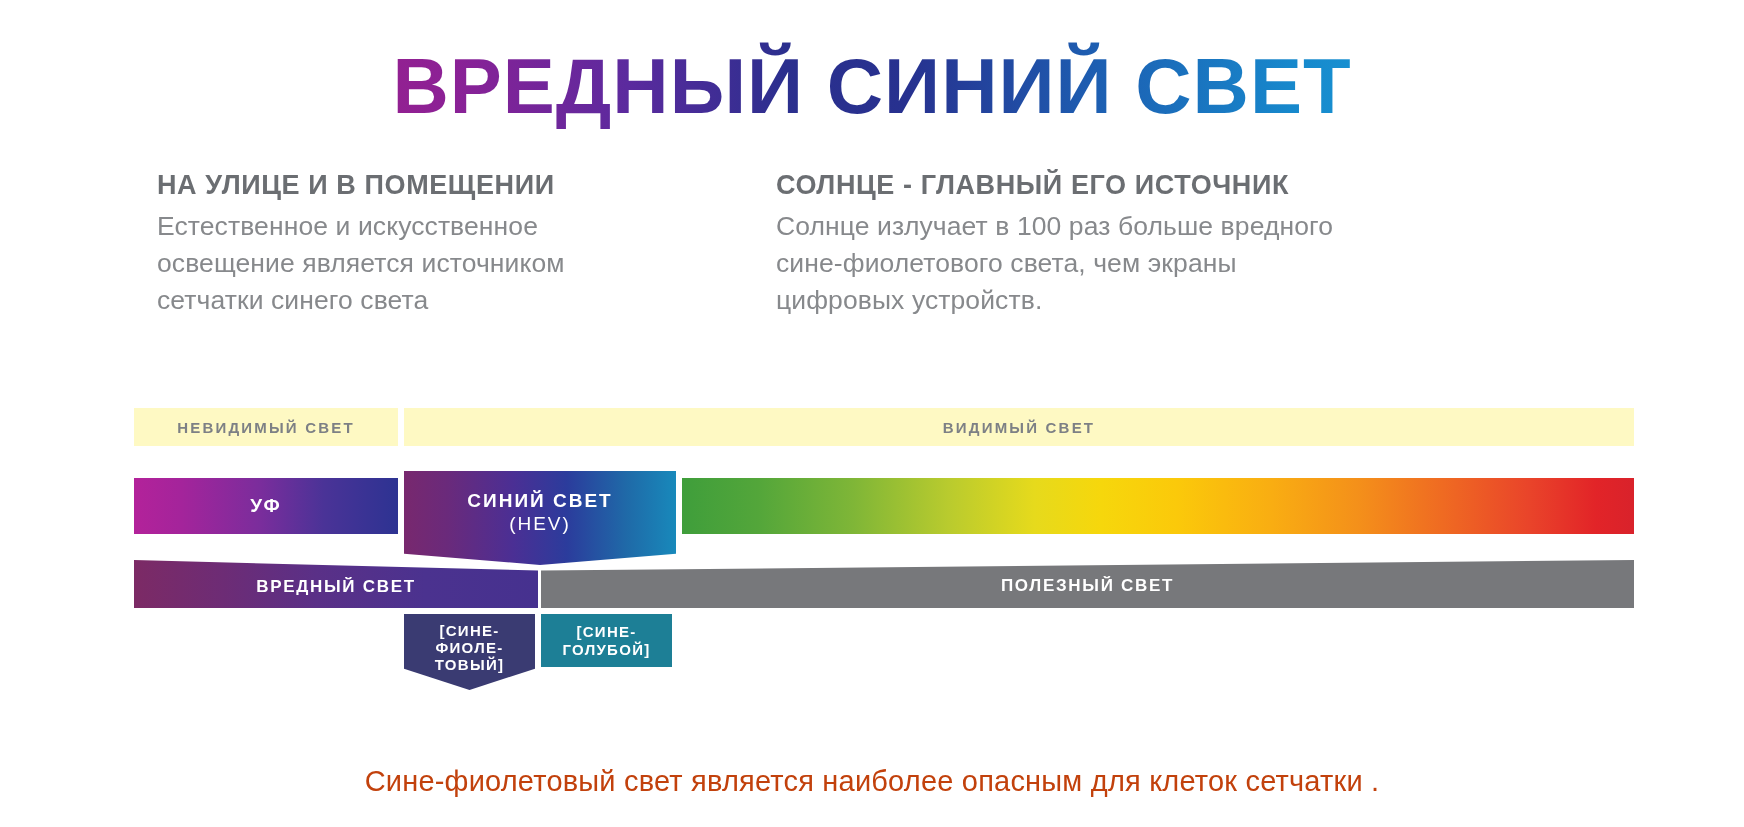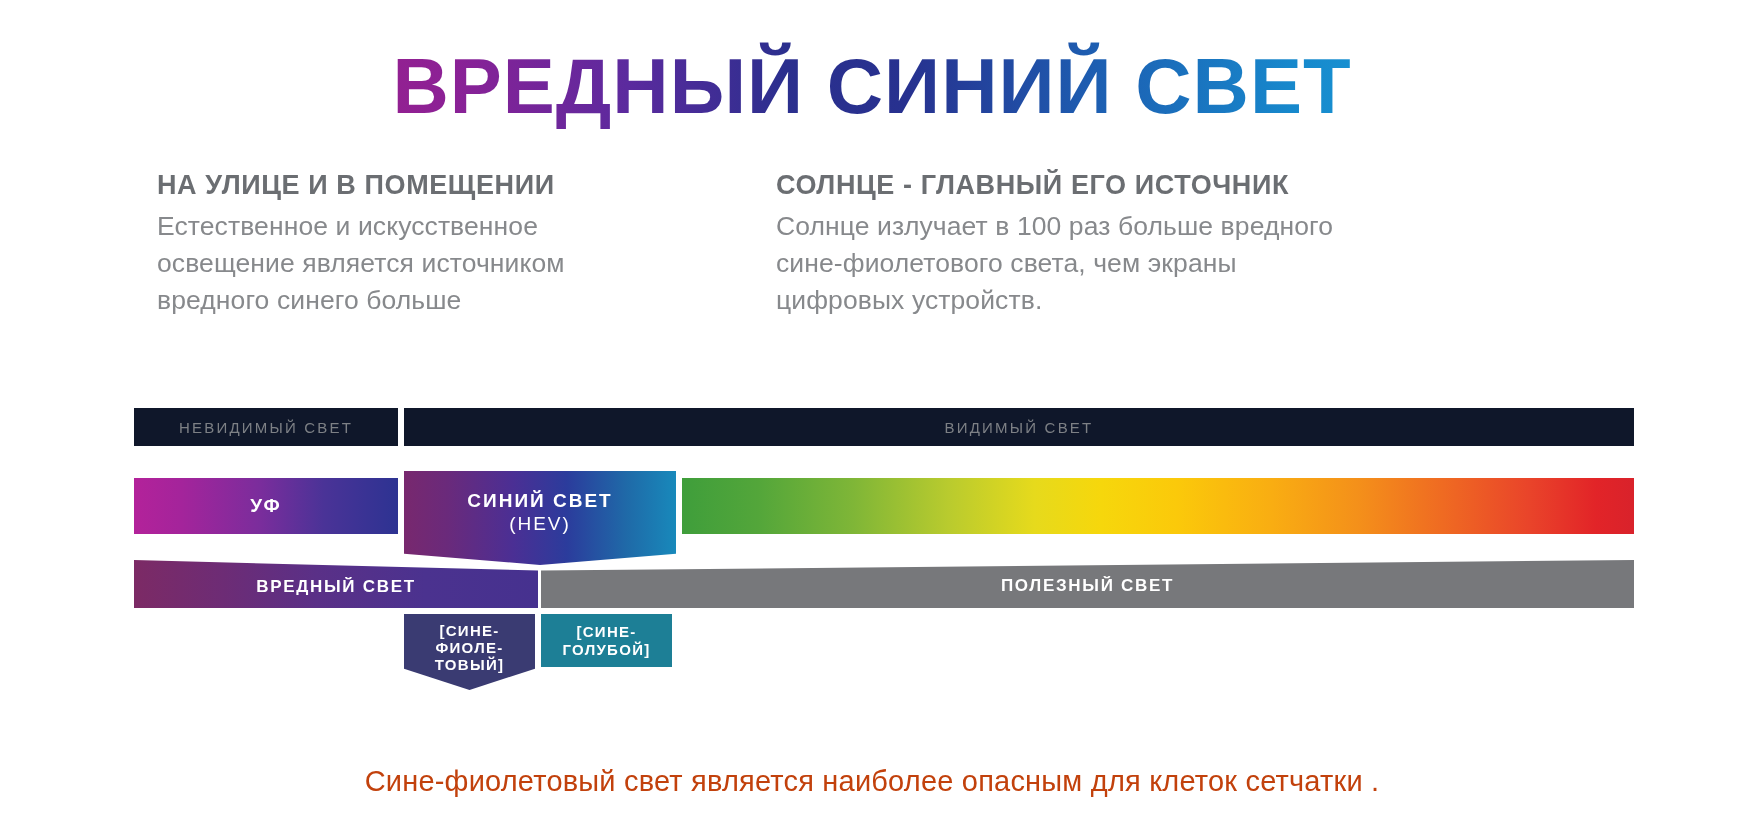--- a/index.html
+++ b/index.html
@@ -74,26 +74,26 @@
     letter-spacing: 0.1px;
   }
 
   
   .spectrum { position: absolute; left: 0; top: 0; width: 1744px; height: 827px; }
 
   
   .band {
     position: absolute;
     height: 38px;
-    background: #0f172a;
+    background: #fef9c3;
     display: flex;
     align-items: center;
     justify-content: center;
     font-size: 15px;
-    font-weight: normal;
+    font-weight: bold;
     letter-spacing: 2.2px;
     color: #7d8085;
   }
   .band-invisible { left: 134px;  top: 408px; width: 264px; }
   .band-visible   { left: 404px;  top: 408px; width: 1230px; }
 
   
   .bar-uv {
     position: absolute;
     left: 134px; top: 478px;
@@ -226,21 +226,21 @@
 
 <div id="root">
 
   <div class="title">ВРЕДНЫЙ СИНИЙ СВЕТ</div>
 
   <div class="col col-left">
     <div class="col-head">НА УЛИЦЕ И В ПОМЕЩЕНИИ</div>
     <div class="col-body">
       <div>Естественное и искусственное</div>
       <div>освещение является источником</div>
-      <div>вредного синего больше</div>
+      <div>сетчатки синего света</div>
     </div>
   </div>
 
   <div class="col col-right">
     <div class="col-head">СОЛНЦЕ - ГЛАВНЫЙ ЕГО ИСТОЧНИК</div>
     <div class="col-body">
       <div>Солнце излучает в 100 раз больше вредного</div>
       <div>сине-фиолетового света, чем экраны</div>
       <div>цифровых устройств.</div>
     </div>

